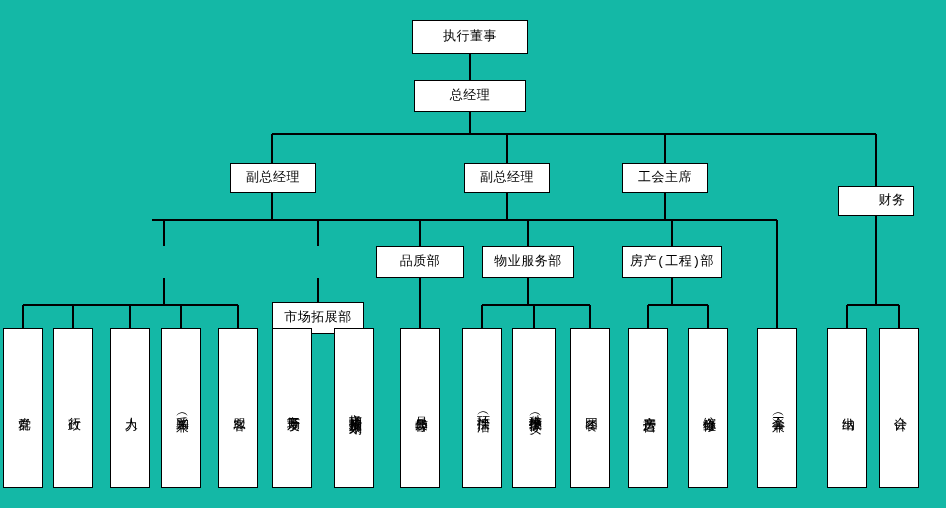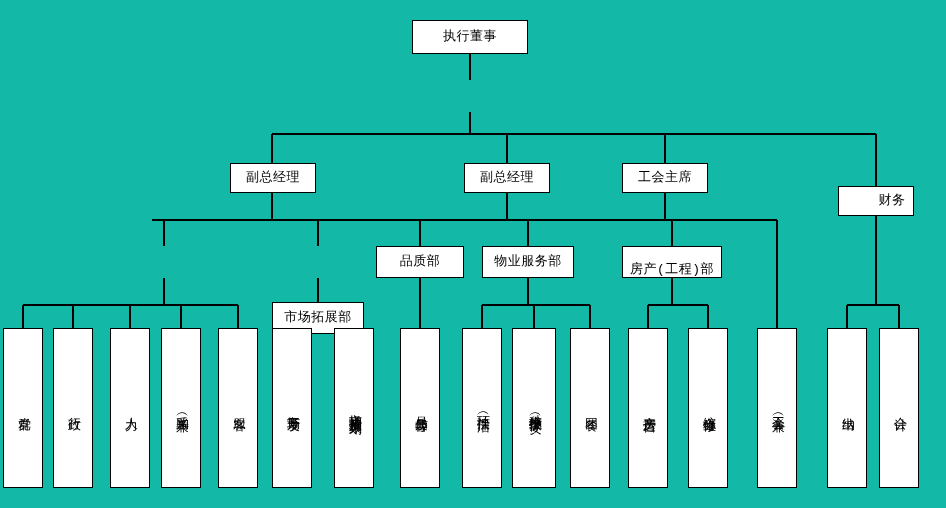--- a/index.html
+++ b/index.html
@@ -95,20 +95,23 @@
       <line x1="648" y1="305" x2="648" y2="328" stroke="#000000" stroke-width="1.3" shape-rendering="crispEdges"></line>
       <line x1="708" y1="305" x2="708" y2="328" stroke="#000000" stroke-width="1.3" shape-rendering="crispEdges"></line>
       <line x1="876" y1="216" x2="876" y2="305" stroke="#000000" stroke-width="1.3" shape-rendering="crispEdges"></line>
       <line x1="847" y1="305" x2="899" y2="305" stroke="#000000" stroke-width="1.3" shape-rendering="crispEdges"></line>
       <line x1="847" y1="305" x2="847" y2="328" stroke="#000000" stroke-width="1.3" shape-rendering="crispEdges"></line>
       <line x1="899" y1="305" x2="899" y2="328" stroke="#000000" stroke-width="1.3" shape-rendering="crispEdges"></line>
     </svg>
 <div class="node horiz" style="left: 412px; top: 20px; width: 116px; height: 34px;">
       <span class="lbl">执行董事</span>
     </div>
+    <div class="node horiz" style="left: 414px; top: 80px; width: 112px; height: 32px;">
+      <span class="lbl">总经理</span>
+    </div>
     <div class="node horiz" style="left: 230px; top: 163px; width: 86px; height: 30px;">
       <span class="lbl">副总经理</span>
     </div>
     <div class="node horiz" style="left: 464px; top: 163px; width: 86px; height: 30px;">
       <span class="lbl">副总经理</span>
     </div>
     <div class="node horiz" style="left: 622px; top: 163px; width: 86px; height: 30px; align-items: center;">
       <span class="lbl">工会主席</span>
     </div>
     <div class="node horiz" style="left: 838px; top: 186px; width: 76px; height: 30px; padding-left: 32px;">
@@ -116,21 +119,21 @@
     </div>
     <div class="node horiz" style="left: 272px; top: 262px; width: 92px; height: 32px; margin-top: 40px;">
       <span class="lbl">市场拓展部</span>
     </div>
     <div class="node horiz" style="left: 376px; top: 246px; width: 88px; height: 32px;">
       <span class="lbl">品质部</span>
     </div>
     <div class="node horiz" style="left: 482px; top: 246px; width: 92px; height: 32px;">
       <span class="lbl">物业服务部</span>
     </div>
-    <div class="node horiz" style="left: 622px; top: 246px; width: 100px; height: 32px; align-items: flex-end;">
+    <div class="node horiz" style="left: 622px; top: 246px; width: 100px; height: 32px;">
       <span class="lbl">房产(工程)部</span>
     </div>
     <div class="node vert" style="left: 3px; top: 328px; width: 40px; height: 160px;">
       <span class="lbl">党群</span>
     </div>
     <div class="node vert" style="left: 53px; top: 328px; width: 40px; height: 160px;">
       <span class="lbl">行政</span>
     </div>
     <div class="node vert" style="left: 110px; top: 328px; width: 40px; height: 160px;">
       <span class="lbl">人力</span>

